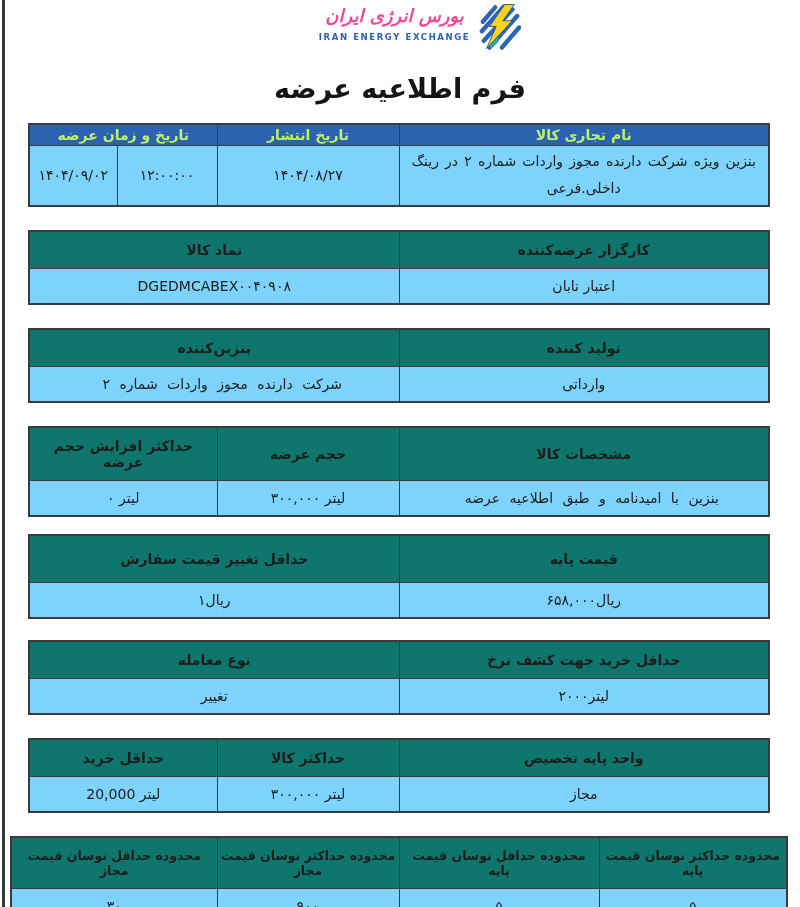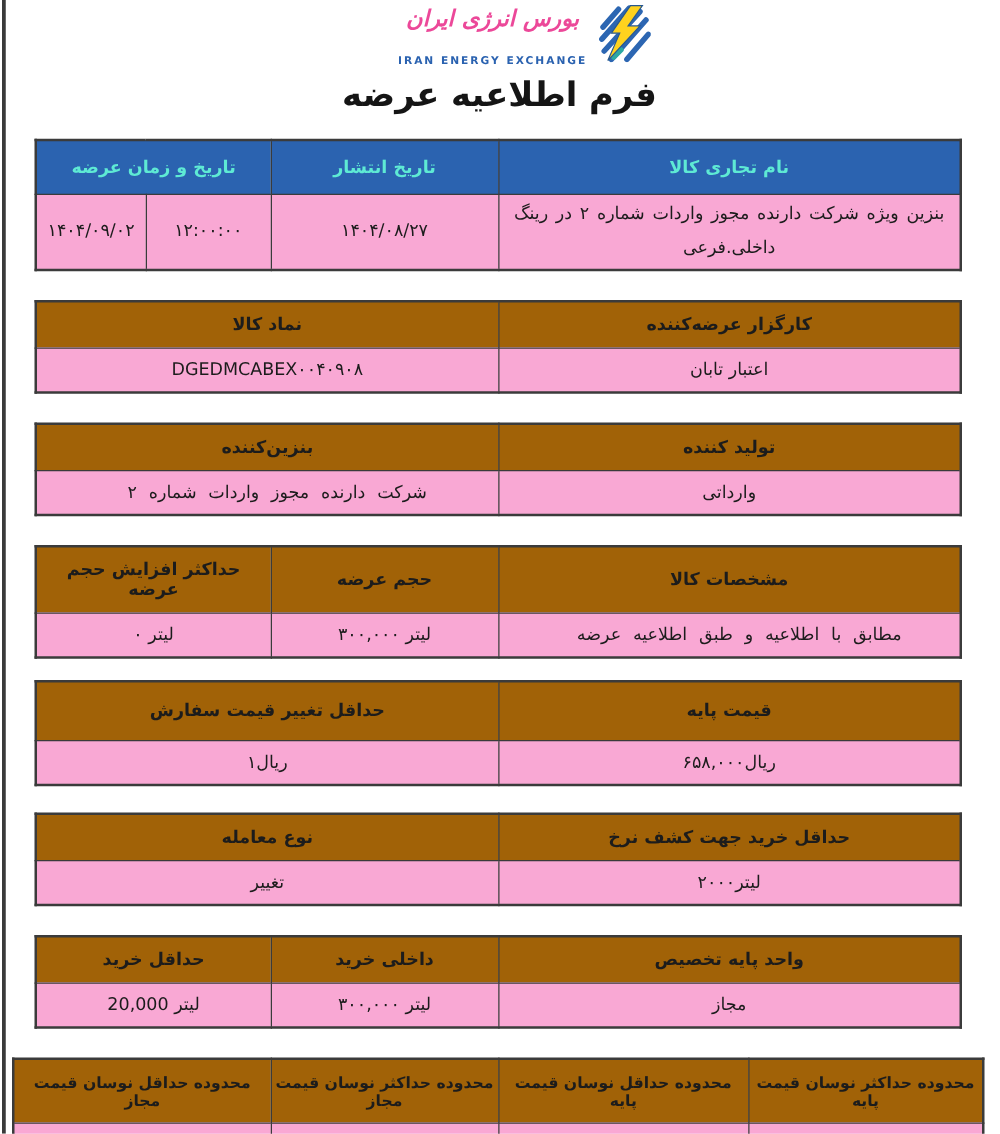--- a/index.html
+++ b/index.html
@@ -12,31 +12,31 @@
     position:relative;
     overflow:hidden;
     color:#1f1f1f;
   }
   .edge-line { position:absolute; left:2px; top:0; width:3px; height:100%; background:#3a3a3a; }
 
   
   .brand { display:flex; justify-content:center; align-items:flex-start; gap:9px; padding-top:3px; height:50px; transform:translateX(20px); }
   .brand-text { text-align:center; }
   .brand-fa { color:#ec4899; font-size:18px; font-weight:bold; font-style:italic; line-height:26px; }
-  .brand-en { color:#2a62b0; font-size:8.5px; font-weight:bold; letter-spacing:1.6px; direction:ltr; margin-top:15px; }
-
-  h1.form-title { text-align:center; font-size:27px; font-weight:bold; color:#151515; margin:9px 0 0 0; line-height:36px; }
+  .brand-en { color:#2a62b0; font-size:8.5px; font-weight:bold; letter-spacing:1.6px; direction:ltr; margin-top:3px; }
+
+  h1.form-title { text-align:center; font-size:27px; font-weight:bold; color:#151515; margin:21px 0 0 0; line-height:36px; }
 
   
   table { border-collapse:collapse; table-layout:fixed; direction:rtl; border:2.5px solid #3b3b3b; background:#fff; }
   .tbl  { width:740px; margin:0 30px 0 30px; }
   .tbl8 { width:776px; margin:0 12px 0 12px; }
-  th { background:#a16207; font-size:14px; font-weight:bold; color:#1c1c1c; padding:10px 4px; border:1.5px solid #3b3b3b; text-align:center; }
-  td { background:#f9a8d4; font-size:14px; font-weight:normal; color:#1c1c1c; padding:9px 6px; border:1.5px solid #3b3b3b; text-align:center; }
-  .t-blue th { background:#2b63b0; color:#5eead4; padding:13px 4px; }
+  th { background:#0f766e; font-size:14px; font-weight:bold; color:#1c1c1c; padding:10px 4px; border:1.5px solid #3b3b3b; text-align:center; }
+  td { background:#7dd3fc; font-size:14px; font-weight:normal; color:#1c1c1c; padding:9px 6px; border:1.5px solid #3b3b3b; text-align:center; }
+  .t-blue th { background:#2b63b0; color:#bef264; padding:2px 4px; }
   .t5 th { padding:15px 4px; }
   .tbl8 th { font-size:12.5px; padding:10px 1px; }
   .justify { text-align:justify; text-align-last:center; line-height:1.95; padding:2px 12px; }
   .sp { word-spacing:5px;padding-left:22px; }
   .ltr { direction:ltr;margin-left:40px; }
 
   .gap23 { margin-bottom:23px; }
   .gap17 { margin-bottom:17px; }
   .gap21 { margin-bottom:21px; }
   .mt16 { margin-top:16px; }
@@ -128,21 +128,21 @@
       <col style="width:182px">
       <col style="width:188px">
     </colgroup>
   <tbody>
       <tr>
     <th>مشخصات کالا</th>
     <th>حجم عرضه</th>
     <th>حداکثر افزایش حجم عرضه</th>
   </tr>
   <tr>
-    <td class="sp">مطابق با اطلاعیه و طبق اطلاعیه عرضه</td>
+    <td class="sp">بنزین با امیدنامه و طبق اطلاعیه عرضه</td>
     <td>لیتر ۳۰۰,۰۰۰</td>
     <td>لیتر ۰</td>
   </tr>
 </tbody>
   </table>
 
 <table class="tbl t5 gap21">
   <colgroup>
       <col style="width:370px">
       <col style="width:370px">
@@ -178,21 +178,21 @@
 
 <table class="tbl gap23">
   <colgroup>
       <col style="width:370px">
       <col style="width:182px">
       <col style="width:188px">
     </colgroup>
   <tbody>
       <tr>
     <th>واحد پایه تخصیص</th>
-    <th>داخلی خرید</th>
+    <th>حداکثر کالا</th>
     <th>حداقل خرید</th>
   </tr>
   <tr>
     <td>مجاز</td>
     <td>لیتر ۳۰۰,۰۰۰</td>
     <td>لیتر 20,000</td>
   </tr>
 </tbody>
   </table>
 

